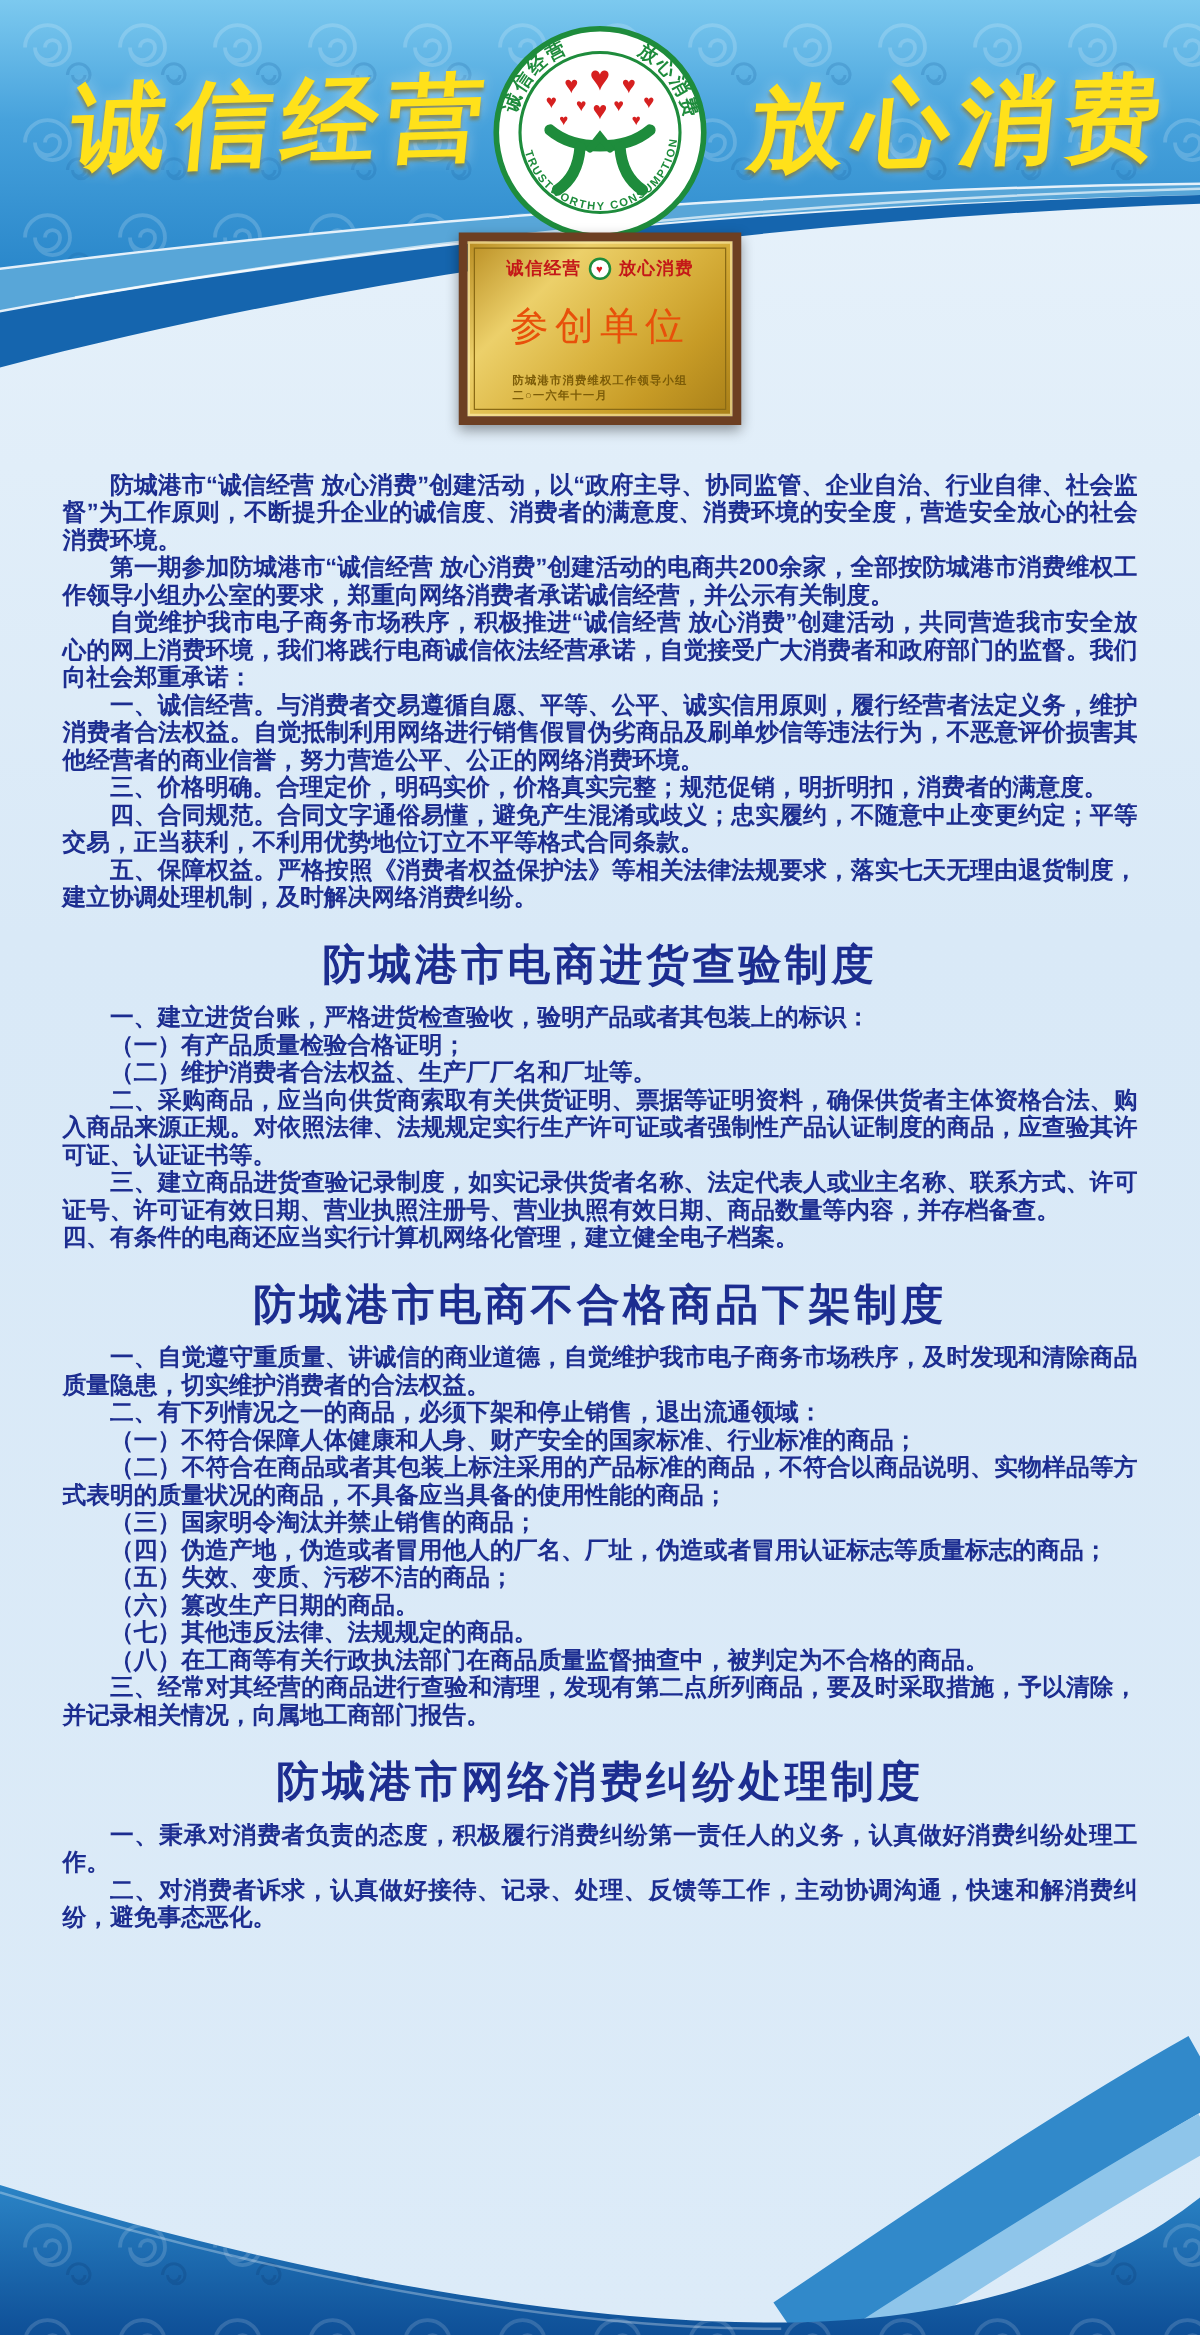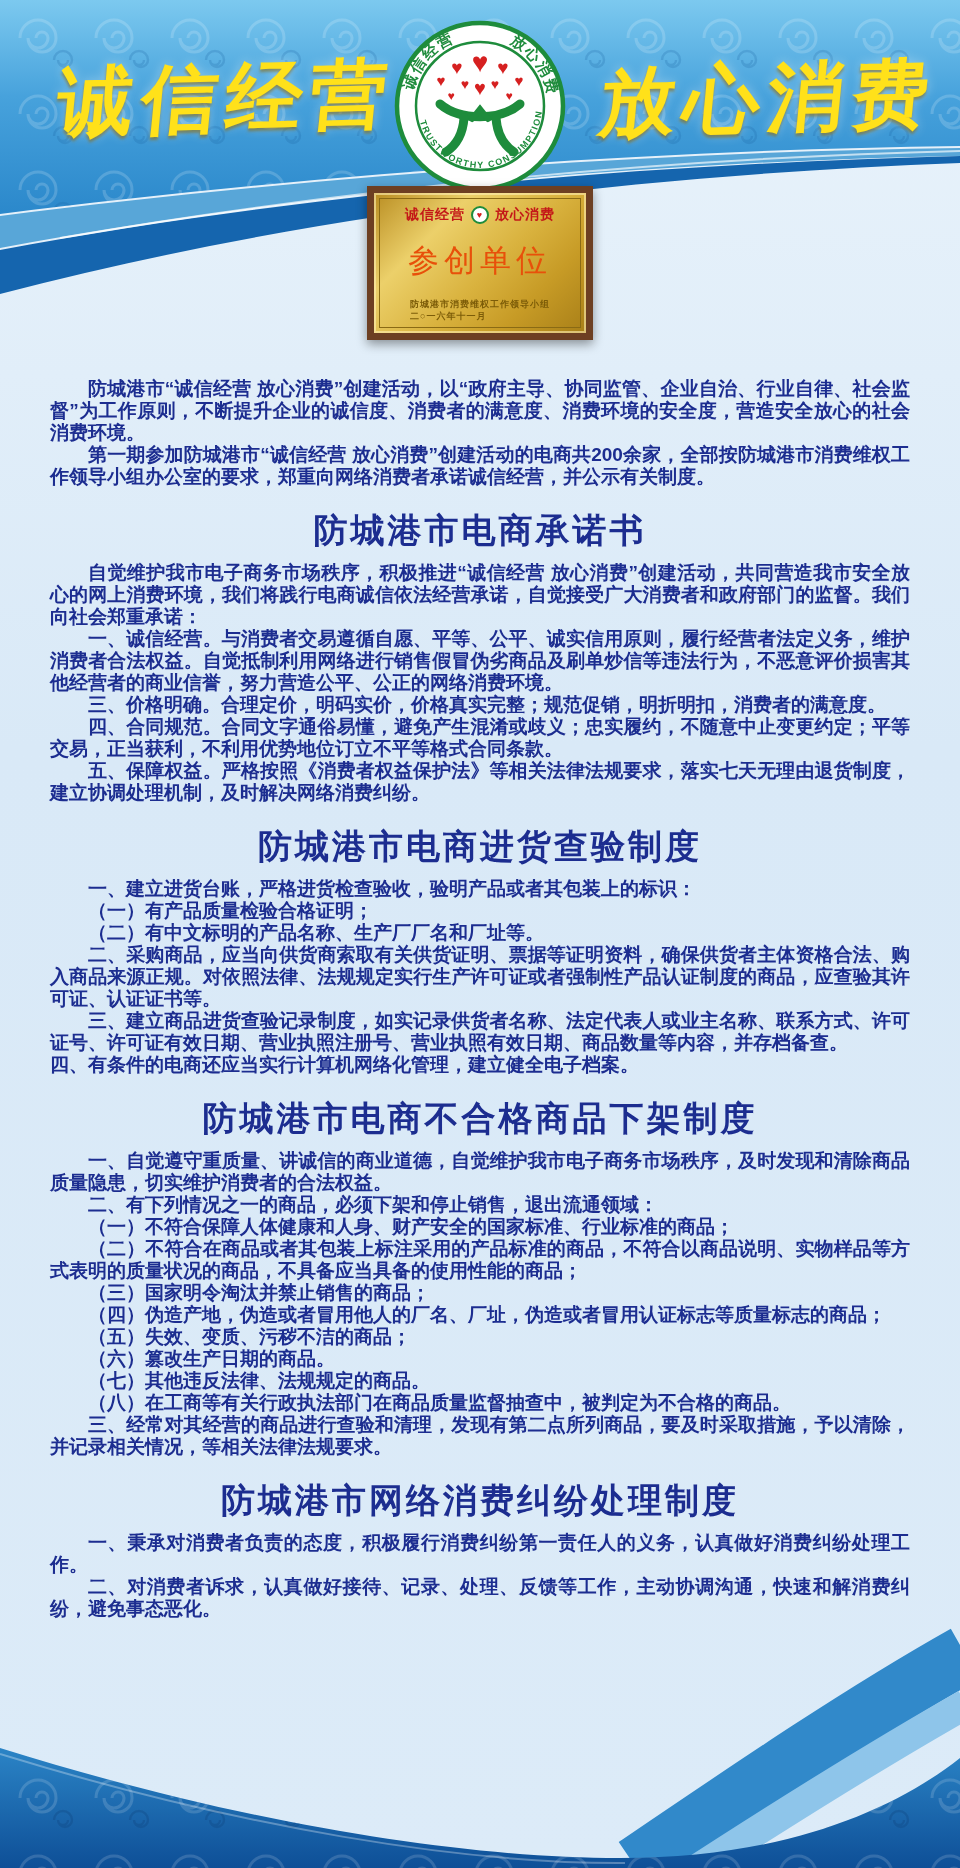--- a/index.html
+++ b/index.html
@@ -149,45 +149,44 @@
           <div>防城港市消费维权工作领导小组</div>
           <div>二○一六年十一月</div>
         </div>
       </div>
     </div>
   </div>
 
   <div class="doc">
       <p class="para">防城港市“诚信经营 放心消费”创建活动，以“政府主导、协同监管、企业自治、行业自律、社会监督”为工作原则，不断提升企业的诚信度、消费者的满意度、消费环境的安全度，营造安全放心的社会消费环境。</p>
       <p class="para">第一期参加防城港市“诚信经营 放心消费”创建活动的电商共200余家，全部按防城港市消费维权工作领导小组办公室的要求，郑重向网络消费者承诺诚信经营，并公示有关制度。</p>
-      <h2 class="sec-title">防城港市电商承诺书</h2>
       <p class="para">自觉维护我市电子商务市场秩序，积极推进“诚信经营 放心消费”创建活动，共同营造我市安全放心的网上消费环境，我们将践行电商诚信依法经营承诺，自觉接受广大消费者和政府部门的监督。我们向社会郑重承诺：</p>
       <p class="para">一、诚信经营。与消费者交易遵循自愿、平等、公平、诚实信用原则，履行经营者法定义务，维护消费者合法权益。自觉抵制利用网络进行销售假冒伪劣商品及刷单炒信等违法行为，不恶意评价损害其他经营者的商业信誉，努力营造公平、公正的网络消费环境。</p>
       <p class="para">三、价格明确。合理定价，明码实价，价格真实完整；规范促销，明折明扣，消费者的满意度。</p>
       <p class="para">四、合同规范。合同文字通俗易懂，避免产生混淆或歧义；忠实履约，不随意中止变更约定；平等交易，正当获利，不利用优势地位订立不平等格式合同条款。</p>
       <p class="para">五、保障权益。严格按照《消费者权益保护法》等相关法律法规要求，落实七天无理由退货制度，建立协调处理机制，及时解决网络消费纠纷。</p>
       <h2 class="sec-title">防城港市电商进货查验制度</h2>
       <p class="para">一、建立进货台账，严格进货检查验收，验明产品或者其包装上的标识：</p>
       <p class="para">（一）有产品质量检验合格证明；</p>
-      <p class="para">（二）有中文标明的产品名称、生产厂厂名和厂址等。</p>
+      <p class="para">（二）维护消费者合法权益、生产厂厂名和厂址等。</p>
       <p class="para">二、采购商品，应当向供货商索取有关供货证明、票据等证明资料，确保供货者主体资格合法、购入商品来源正规。对依照法律、法规规定实行生产许可证或者强制性产品认证制度的商品，应查验其许可证、认证证书等。</p>
       <p class="para">三、建立商品进货查验记录制度，如实记录供货者名称、法定代表人或业主名称、联系方式、许可证号、许可证有效日期、营业执照注册号、营业执照有效日期、商品数量等内容，并存档备查。</p>
       <p class="para no-indent">四、有条件的电商还应当实行计算机网络化管理，建立健全电子档案。</p>
       <h2 class="sec-title">防城港市电商不合格商品下架制度</h2>
       <p class="para">一、自觉遵守重质量、讲诚信的商业道德，自觉维护我市电子商务市场秩序，及时发现和清除商品质量隐患，切实维护消费者的合法权益。</p>
       <p class="para">二、有下列情况之一的商品，必须下架和停止销售，退出流通领域：</p>
       <p class="para">（一）不符合保障人体健康和人身、财产安全的国家标准、行业标准的商品；</p>
       <p class="para">（二）不符合在商品或者其包装上标注采用的产品标准的商品，不符合以商品说明、实物样品等方式表明的质量状况的商品，不具备应当具备的使用性能的商品；</p>
       <p class="para">（三）国家明令淘汰并禁止销售的商品；</p>
       <p class="para">（四）伪造产地，伪造或者冒用他人的厂名、厂址，伪造或者冒用认证标志等质量标志的商品；</p>
       <p class="para">（五）失效、变质、污秽不洁的商品；</p>
       <p class="para">（六）篡改生产日期的商品。</p>
       <p class="para">（七）其他违反法律、法规规定的商品。</p>
       <p class="para">（八）在工商等有关行政执法部门在商品质量监督抽查中，被判定为不合格的商品。</p>
-      <p class="para">三、经常对其经营的商品进行查验和清理，发现有第二点所列商品，要及时采取措施，予以清除，并记录相关情况，等相关法律法规要求。</p>
+      <p class="para">三、经常对其经营的商品进行查验和清理，发现有第二点所列商品，要及时采取措施，予以清除，并记录相关情况，向属地工商部门报告。</p>
       <h2 class="sec-title">防城港市网络消费纠纷处理制度</h2>
       <p class="para">一、秉承对消费者负责的态度，积极履行消费纠纷第一责任人的义务，认真做好消费纠纷处理工作。</p>
       <p class="para">二、对消费者诉求，认真做好接待、记录、处理、反馈等工作，主动协调沟通，快速和解消费纠纷，避免事态恶化。</p>
     </div>
 
   <svg class="footer" width="960" height="260" viewBox="0 0 960 260" aria-hidden="true">
     <defs>
       <linearGradient id="fg" x1="0" y1="0" x2="0" y2="1">
         <stop offset="0%" stop-color="#2b84c6"></stop>
         <stop offset="100%" stop-color="#0e4f97"></stop>

